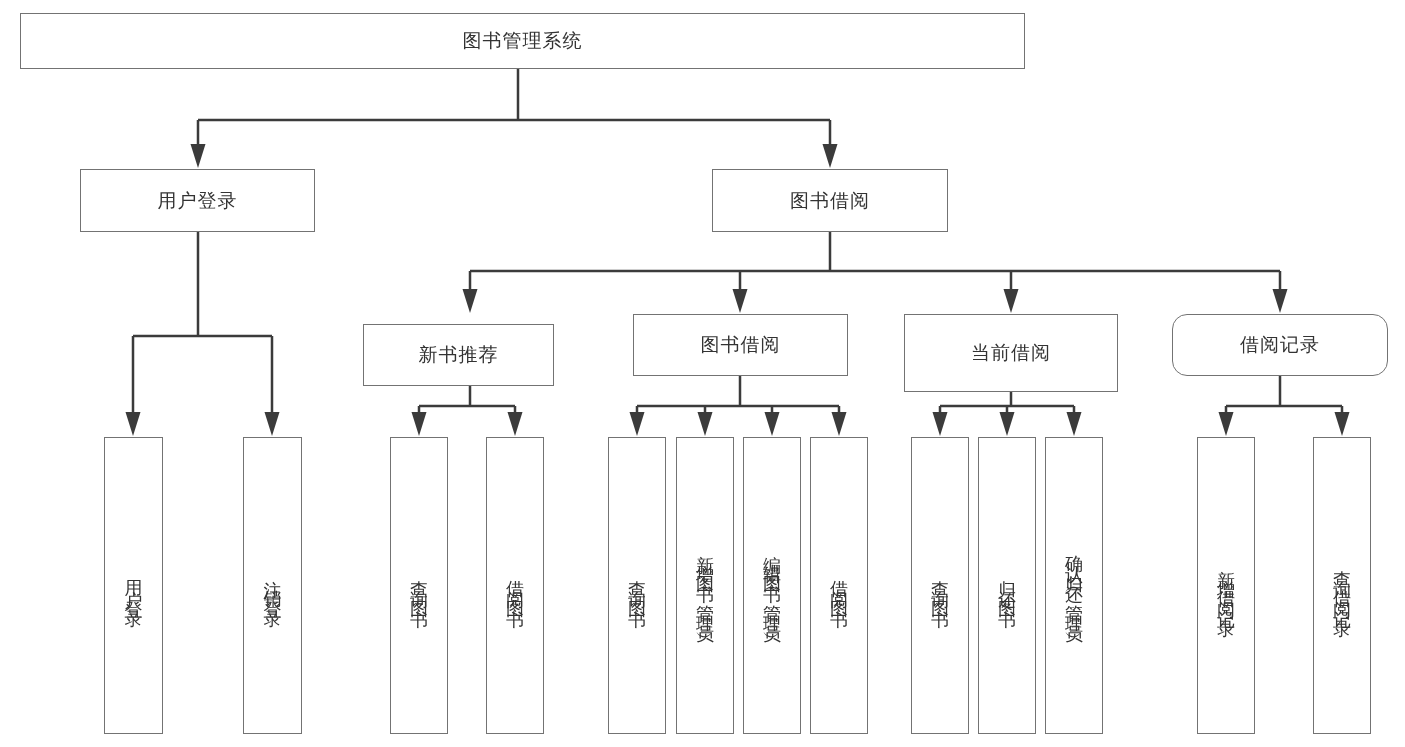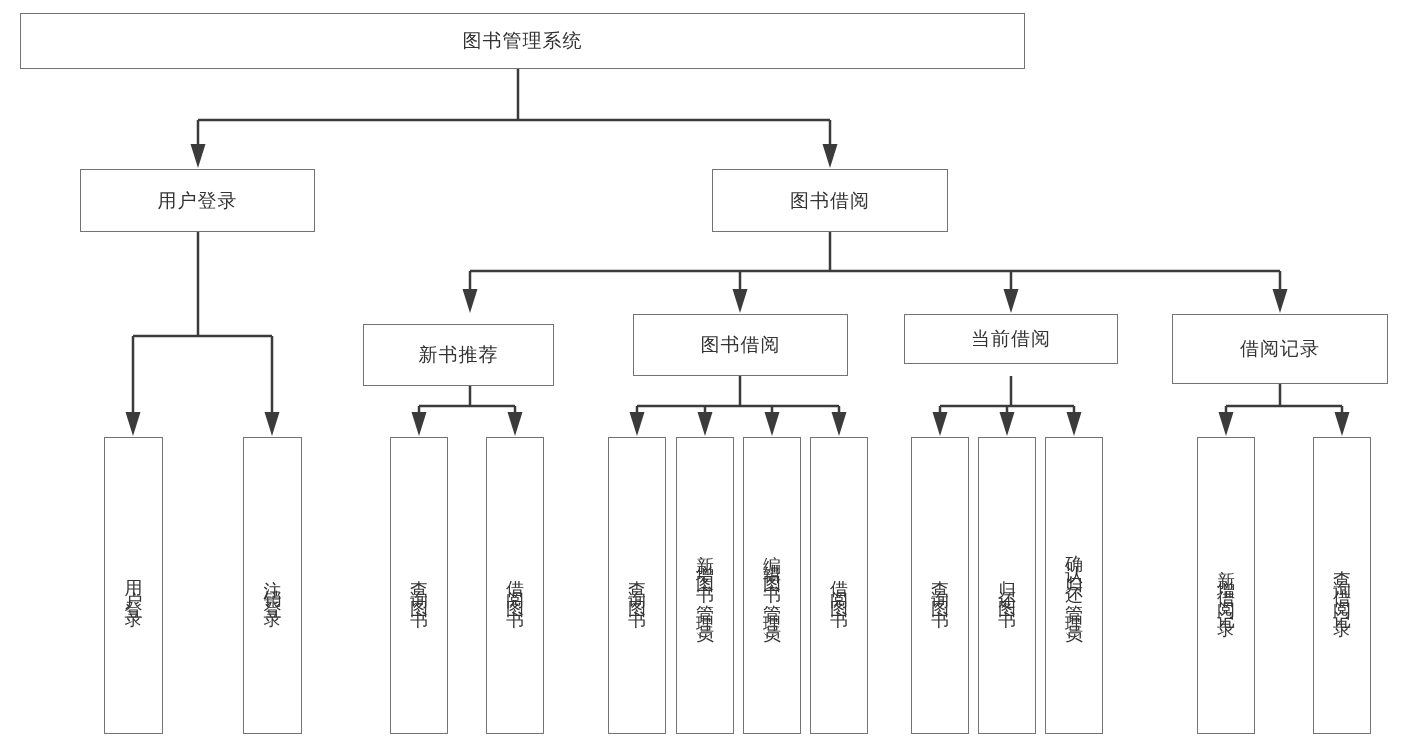--- a/index.html
+++ b/index.html
@@ -96,22 +96,22 @@
     </g>
   </svg>
 
   <div class="box" style="left:20px; top:13px; width:1005px; height:56px;">图书管理系统</div>
 
   <div class="box" style="left:80px; top:169px; width:235px; height:63px;">用户登录</div>
   <div class="box" style="left:712px; top:169px; width:236px; height:63px;">图书借阅</div>
 
   <div class="box" style="left:363px; top:324px; width:191px; height:62px;">新书推荐</div>
   <div class="box" style="left:633px; top:314px; width:215px; height:62px;">图书借阅</div>
-  <div class="box" style="left:904px; top:314px; width:214px; height:50px;">当前借阅</div>
-  <div class="box" style="left:1172px; top:314px; width:216px; height:70px;">借阅记录</div>
+  <div class="box" style="left:904px; top:314px; width:214px; height:78px;">当前借阅</div>
+  <div class="box" style="left:1172px; top:314px; width:216px; height:62px;border-radius:15px;">借阅记录</div>
 
   <div class="box v" style="left:104px; top:437px; width:59px; height:297px;">用户登录</div>
   <div class="box v" style="left:243px; top:437px; width:59px; height:297px;">注销登录</div>
 
   <div class="box v" style="left:390px; top:437px; width:58px; height:297px;">查询图书</div>
   <div class="box v" style="left:486px; top:437px; width:58px; height:297px;">借阅图书</div>
 
   <div class="box v" style="left:608px; top:437px; width:58px; height:297px;">查询图书</div>
   <div class="box v" style="left:676px; top:437px; width:58px; height:297px;">新增图书（管理员）</div>
   <div class="box v" style="left:743px; top:437px; width:58px; height:297px;">编辑图书（管理员）</div>

